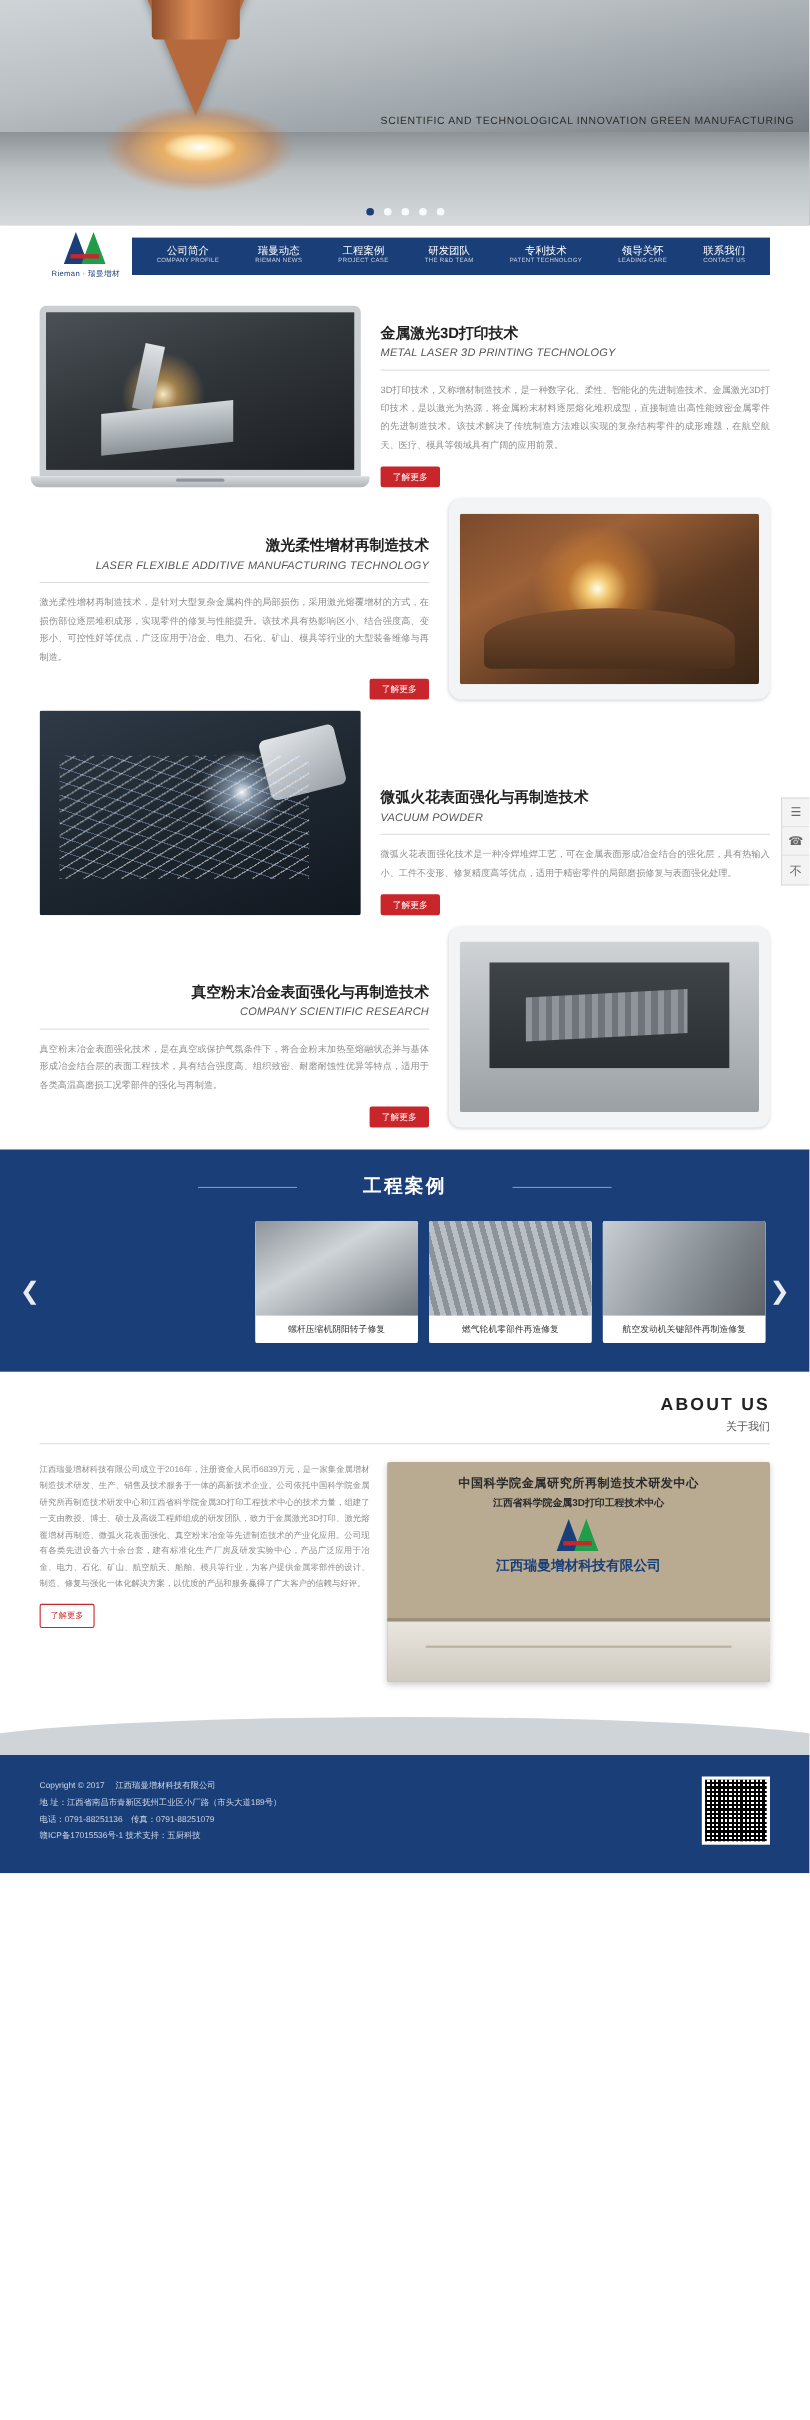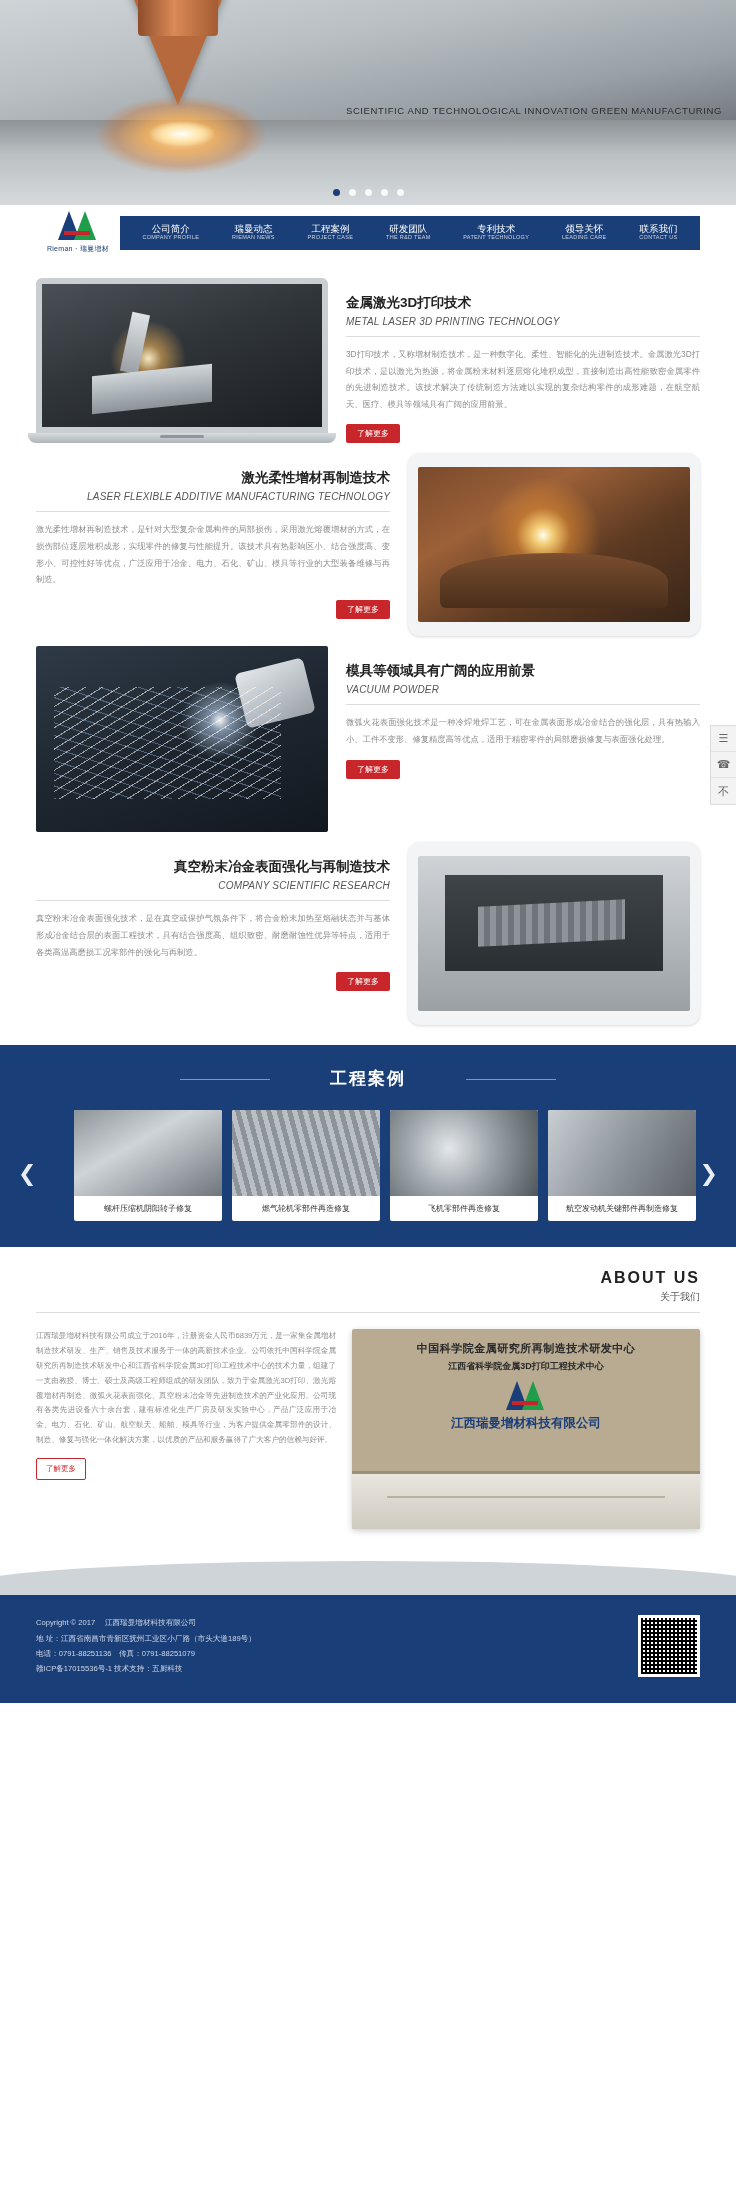--- a/index.html
+++ b/index.html
@@ -88,21 +88,21 @@
     margin-right: 36px; padding: 0 6px;
   }
   .nav-item { text-align: center; color: #fff; line-height: 1.05; cursor: pointer; padding: 0 4px; }
   .nav-item .cn { font-size: 9.5px; display: block; }
   .nav-item .en { font-size: 5.5px; display: block; opacity: .75; margin-top: 1px; letter-spacing: .3px; }
 
   
   .section-products { padding: 18px 0 10px; background:#fff; }
   .prod {
     width: 664px; margin: 0 auto 10px;
-    display: flex; align-items: flex-start; gap: 18px;
+    display: flex; align-items: flex-end; gap: 18px;
   }
   .prod.rev { flex-direction: row-reverse; }
   .prod-media { width: 292px; flex: none; }
   .prod-text { flex: 1; padding-top: 16px; }
   .prod-text.right { text-align: right; }
   .prod-title-cn { font-size: 13.5px; color: #222; font-weight: bold; }
   .prod-title-en { font-size: 10px; color: #555; font-style: italic; margin-top: 4px; letter-spacing: .2px; }
   .prod-rule { height: 1px; background: #ddd; margin: 9px 0 9px; }
   .prod-body { font-size: 8.3px; color: #8d8d8d; line-height: 2.0; text-align: justify; }
   .more-btn {
@@ -387,21 +387,21 @@
           <span class="more-btn">了解更多</span>
         </div>
       </div>
     </div>
 
     <div class="prod">
       <div class="prod-media">
         <div class="img-sparks"></div>
       </div>
       <div class="prod-text">
-        <div class="prod-title-cn">模具等领域具有广阔的应用前景</div>
+        <div class="prod-title-cn">微弧火花表面强化与再制造技术</div>
         <div class="prod-title-en">VACUUM POWDER</div>
         <div class="prod-rule"></div>
         <div class="prod-body">微弧火花表面强化技术是一种冷焊堆焊工艺，可在金属表面形成冶金结合的强化层，具有热输入小、工件不变形、修复精度高等优点，适用于精密零件的局部磨损修复与表面强化处理。</div>
         <div class="more-btn">了解更多</div>
       </div>
     </div>
 
     <div class="prod rev">
       <div class="prod-media tablet">
         <div class="tablet-frame">
@@ -427,24 +427,20 @@
     <div class="arrow left">❮</div>
     <div class="arrow right">❯</div>
     <div class="cases-row">
       <div class="case-card">
         <div class="case-img ci1"></div>
         <div class="case-cap">螺杆压缩机阴阳转子修复</div>
       </div>
       <div class="case-card">
         <div class="case-img ci2"></div>
         <div class="case-cap">燃气轮机零部件再造修复</div>
-      </div>
-      <div class="case-card">
-        <div class="case-img ci3"></div>
-        <div class="case-cap">飞机零部件再造修复</div>
       </div>
       <div class="case-card">
         <div class="case-img ci4"></div>
         <div class="case-cap">航空发动机关键部件再制造修复</div>
       </div>
     </div>
   </div>
 
   <div class="about">
     <div class="about-head">

